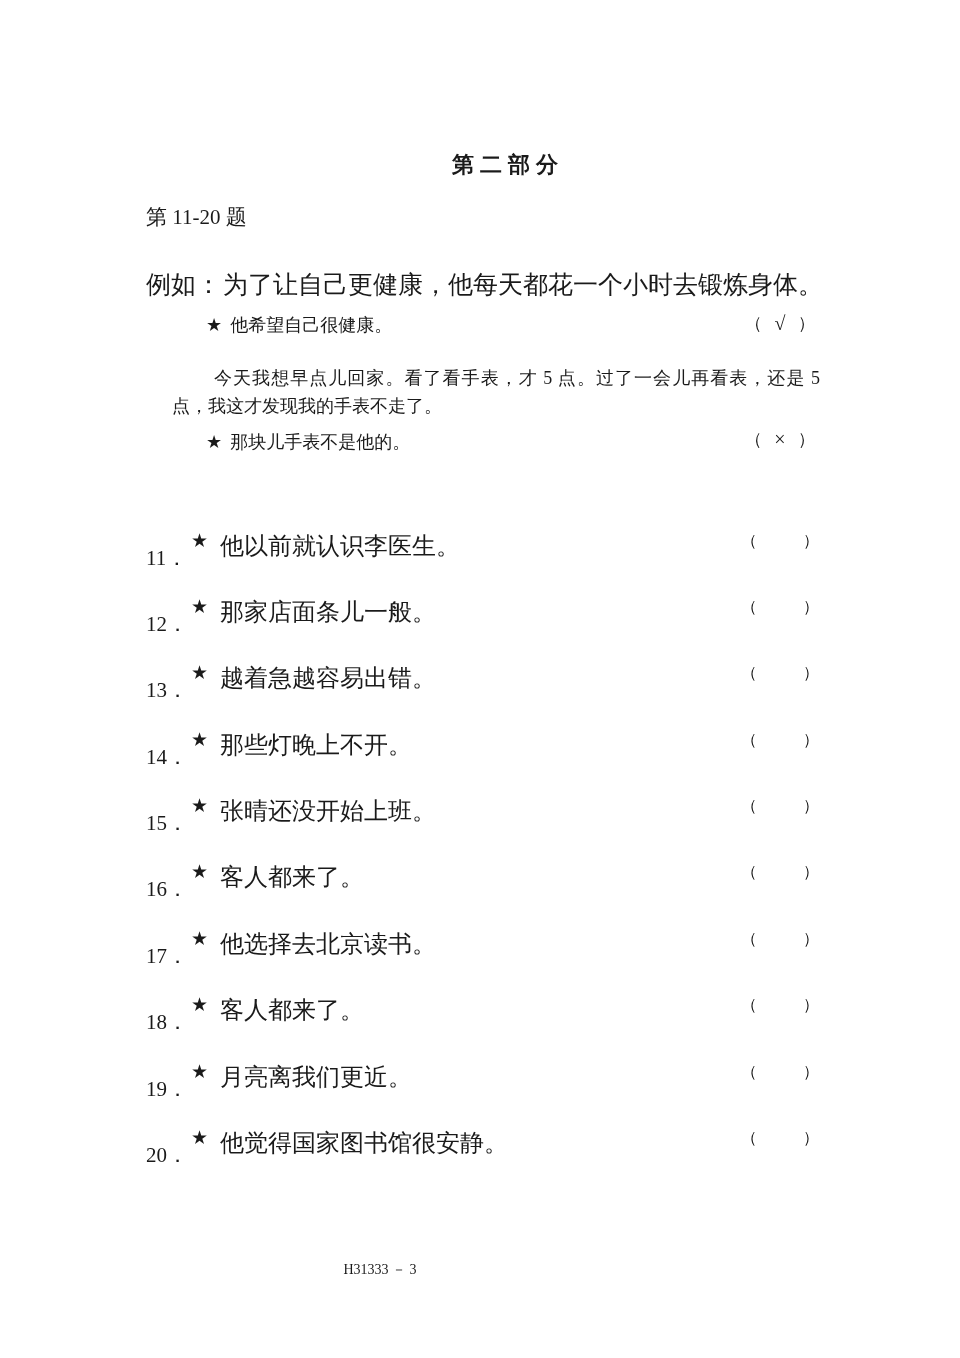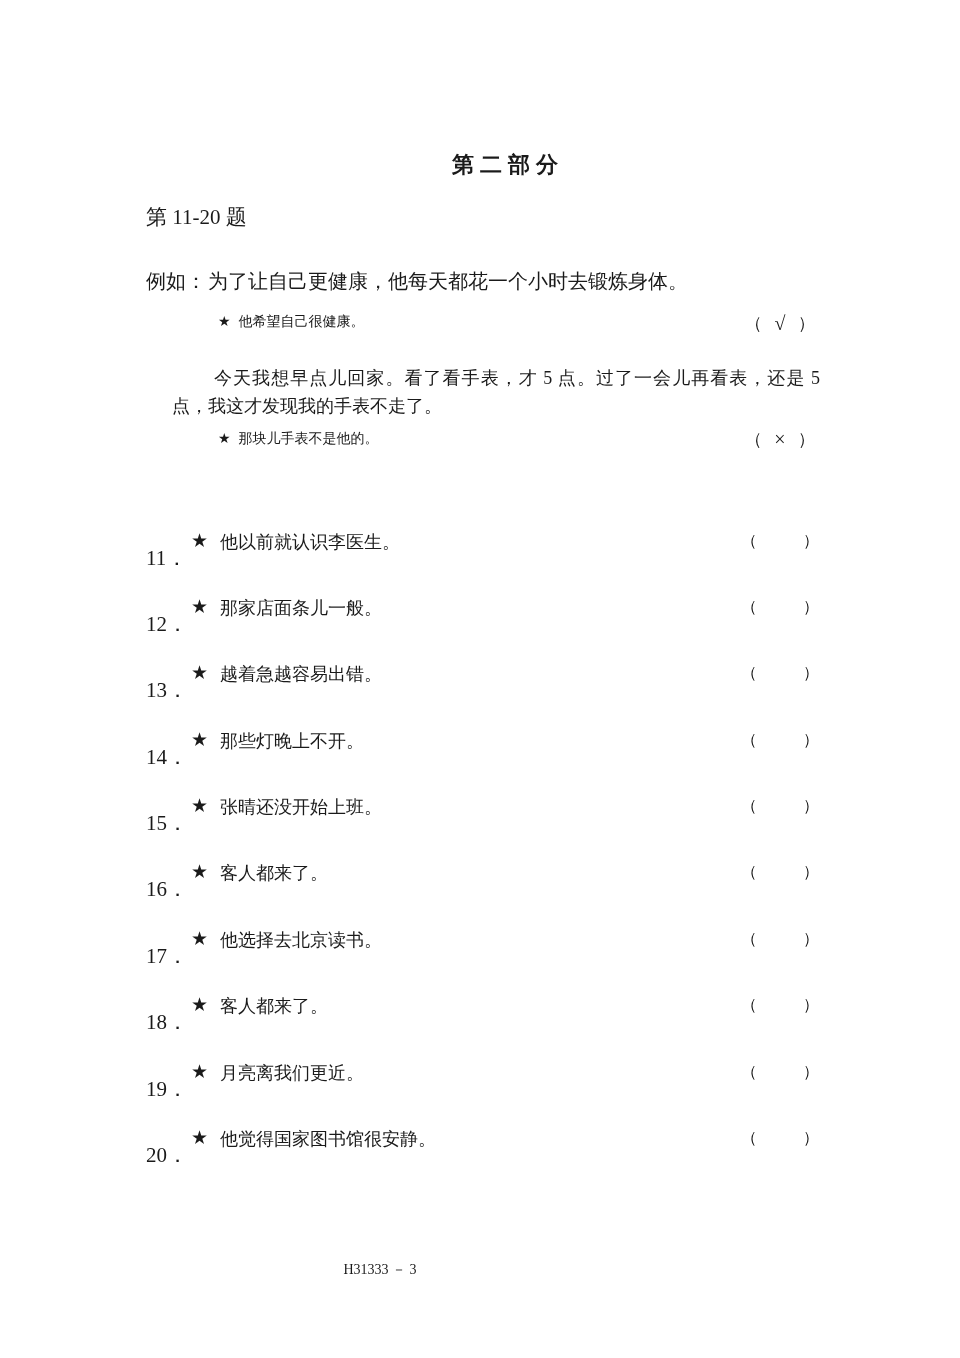--- a/index.html
+++ b/index.html
@@ -29,30 +29,30 @@
     .section-range {
       position: absolute;
       top: 203px;
       left: 146px;
       font-size: 21px;
     }
     .example-intro {
       position: absolute;
       top: 268px;
       left: 146px;
-      font-size: 20px;
+      font-size: 25px;
       white-space: nowrap;
     }
     .example-intro .label {
       margin-right: 2px;
     }
     .statement {
       position: absolute;
-      left: 218px;
-      font-size: 14px;
+      left: 206px;
+      font-size: 18px;
       white-space: nowrap;
     }
     .statement .star {
       margin-right: 8px;
     }
     .answer-box {
       position: absolute;
       font-size: 17px;
       width: 70px;
       display: flex;
@@ -89,21 +89,21 @@
     .question .star {
       position: absolute;
       left: 45px;
       top: 1px;
       font-size: 19px;
     }
     .question .text {
       position: absolute;
       left: 74px;
       top: 2px;
-      font-size: 18px;
+      font-size: 24px;
       white-space: nowrap;
       font-family: Liberation Mono, monospace;
     }
     .question .paren-open {
       position: absolute;
       left: 595px;
       top: 3px;
       font-size: 16px;
     }
     .question .paren-close {

